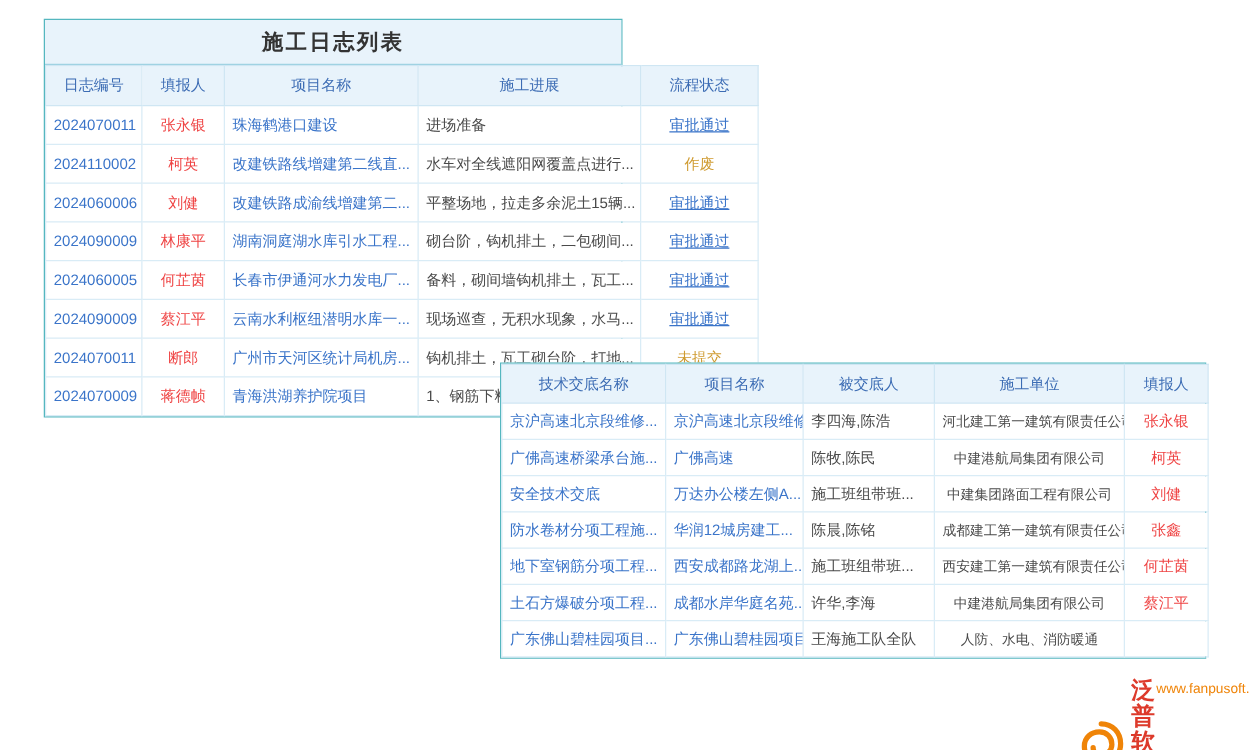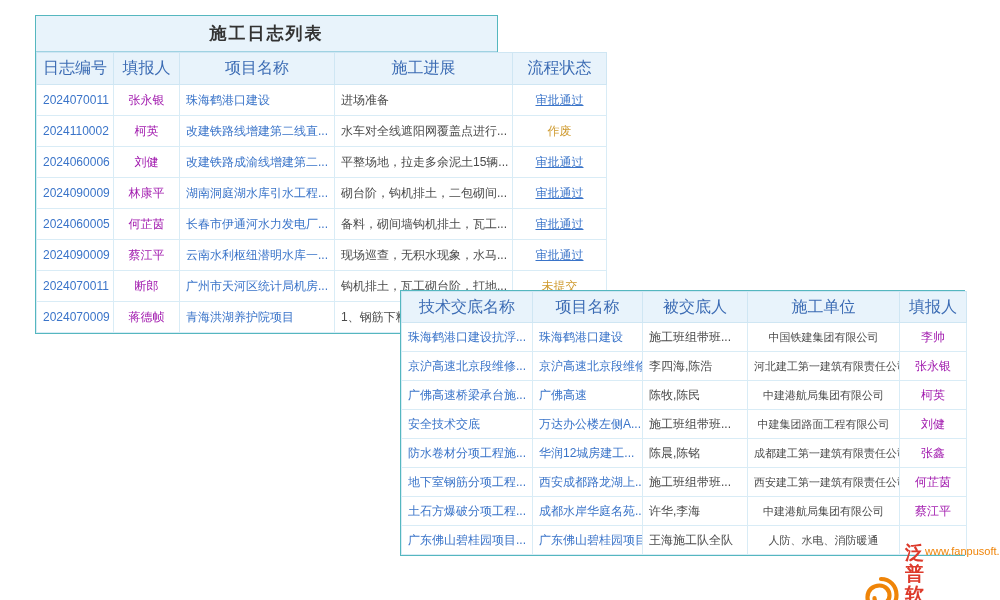--- a/index.html
+++ b/index.html
@@ -17,34 +17,34 @@
     font-weight:bold; letter-spacing:2px;
     border-bottom:1px solid #9fd2e2;
   }
   .panel1 { left:35px; top:15px; width:463px; z-index:1; }
   .panel1 .panel-title { height:36px; line-height:36px; font-size:17px; }
   .panel2 { left:400px; top:290px; width:565px; z-index:10; }
   .panel2 .panel-title { height:33px; line-height:33px; font-size:16px; }
 
   table { border-collapse:collapse; table-layout:fixed; width:100%; }
   th {
-    background:#e8f3fb; color:#3c6cb4; font-weight:normal; font-size:16px;
+    background:#e8f3fb; color:#3c6cb4; font-weight:normal; font-size:12px;
     border:1px solid #cfe6f3; overflow:hidden; white-space:nowrap;
   }
   .panel1 th { height:32px; }
   .panel2 th { height:31px; }
   td {
     font-size:12px; border:1px solid #d9ecf6; background:#ffffff;
     overflow:hidden; white-space:nowrap; padding:0 6px; text-align:center;
   }
   .panel1 td { height:31px; }
   .panel2 td { height:29px; }
   td.left { text-align:left; }
   .c-blue { color:#3a74c9; }
-  .c-gold { color:#a21caf;margin-top:15px; }
+  .c-gold { color:#ef4444;margin-top:15px; }
   .c-dark { color:#4a4a4a; }
   .st-ok   { color:#3a74c9; text-decoration:underline; }
   .st-warn { color:#cf9b30; }
   .c-unit  { font-size:11px; }
 
   .logo {
     position:absolute; left:860px; top:543px; z-index:30;
     display:flex; align-items:center; gap:5px;
   }
   .logo-icon { width:40px; height:40px; flex:0 0 auto; }
@@ -149,27 +149,20 @@
       <tr>
         <th>技术交底名称</th>
         <th>项目名称</th>
         <th>被交底人</th>
         <th>施工单位</th>
         <th>填报人</th>
       </tr>
     </thead>
     <tbody>
       <tr>
-        <td class="c-blue left">珠海鹤港口建设抗浮...</td>
-        <td class="c-blue left">珠海鹤港口建设</td>
-        <td class="c-dark left">施工班组带班...</td>
-        <td class="c-dark c-unit">中国铁建集团有限公司</td>
-        <td class="c-gold">李帅</td>
-      </tr>
-      <tr>
         <td class="c-blue left">京沪高速北京段维修...</td>
         <td class="c-blue left">京沪高速北京段维修</td>
         <td class="c-dark left">李四海,陈浩</td>
         <td class="c-dark c-unit">河北建工第一建筑有限责任公司</td>
         <td class="c-gold">张永银</td>
       </tr>
       <tr>
         <td class="c-blue left">广佛高速桥梁承台施...</td>
         <td class="c-blue left">广佛高速</td>
         <td class="c-dark left">陈牧,陈民</td>

